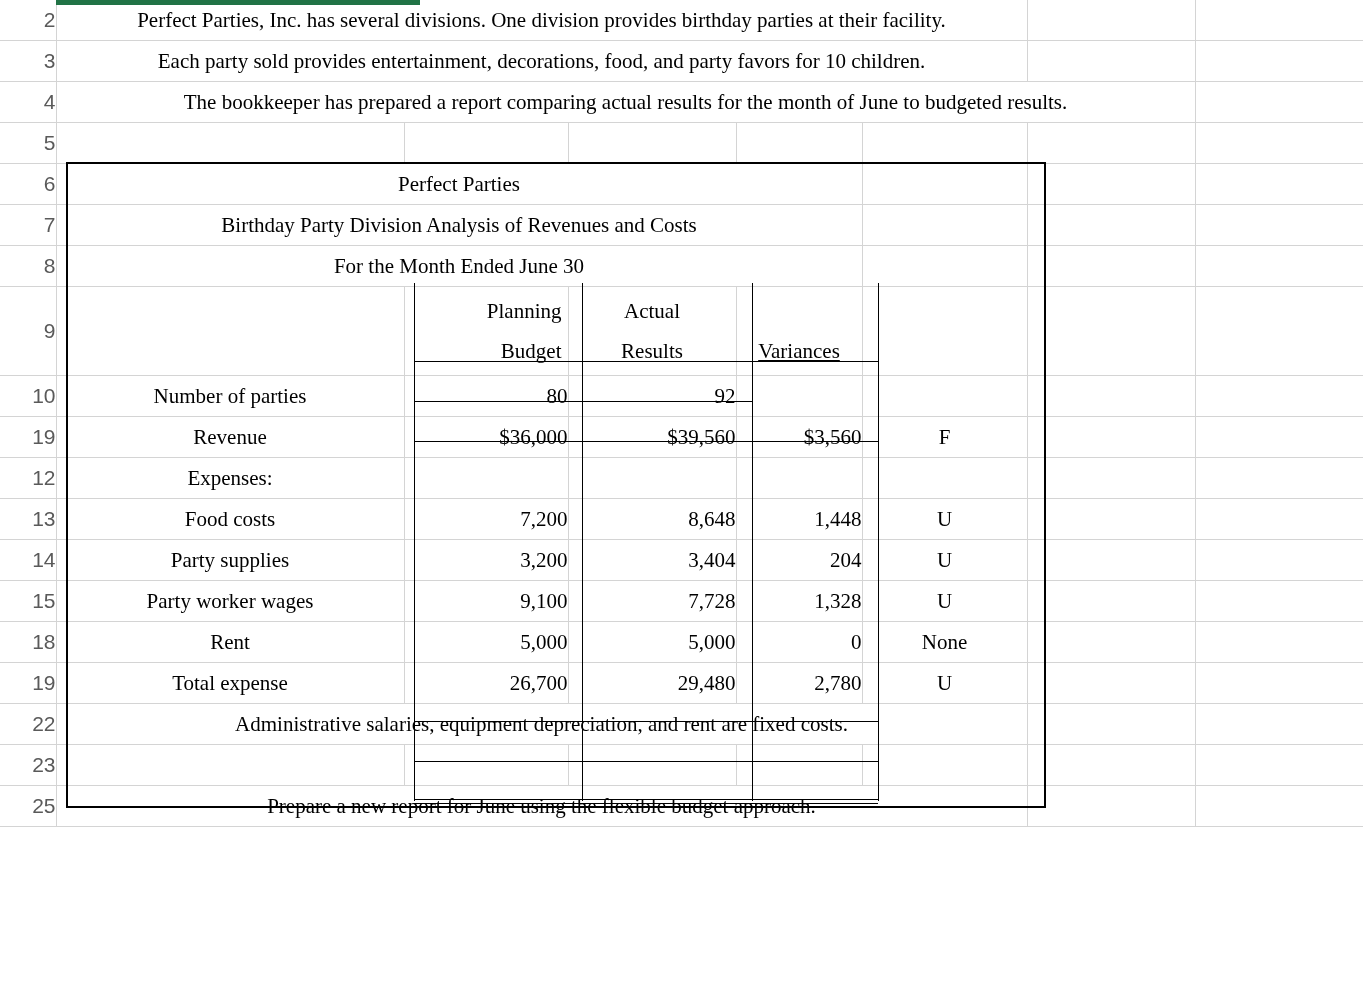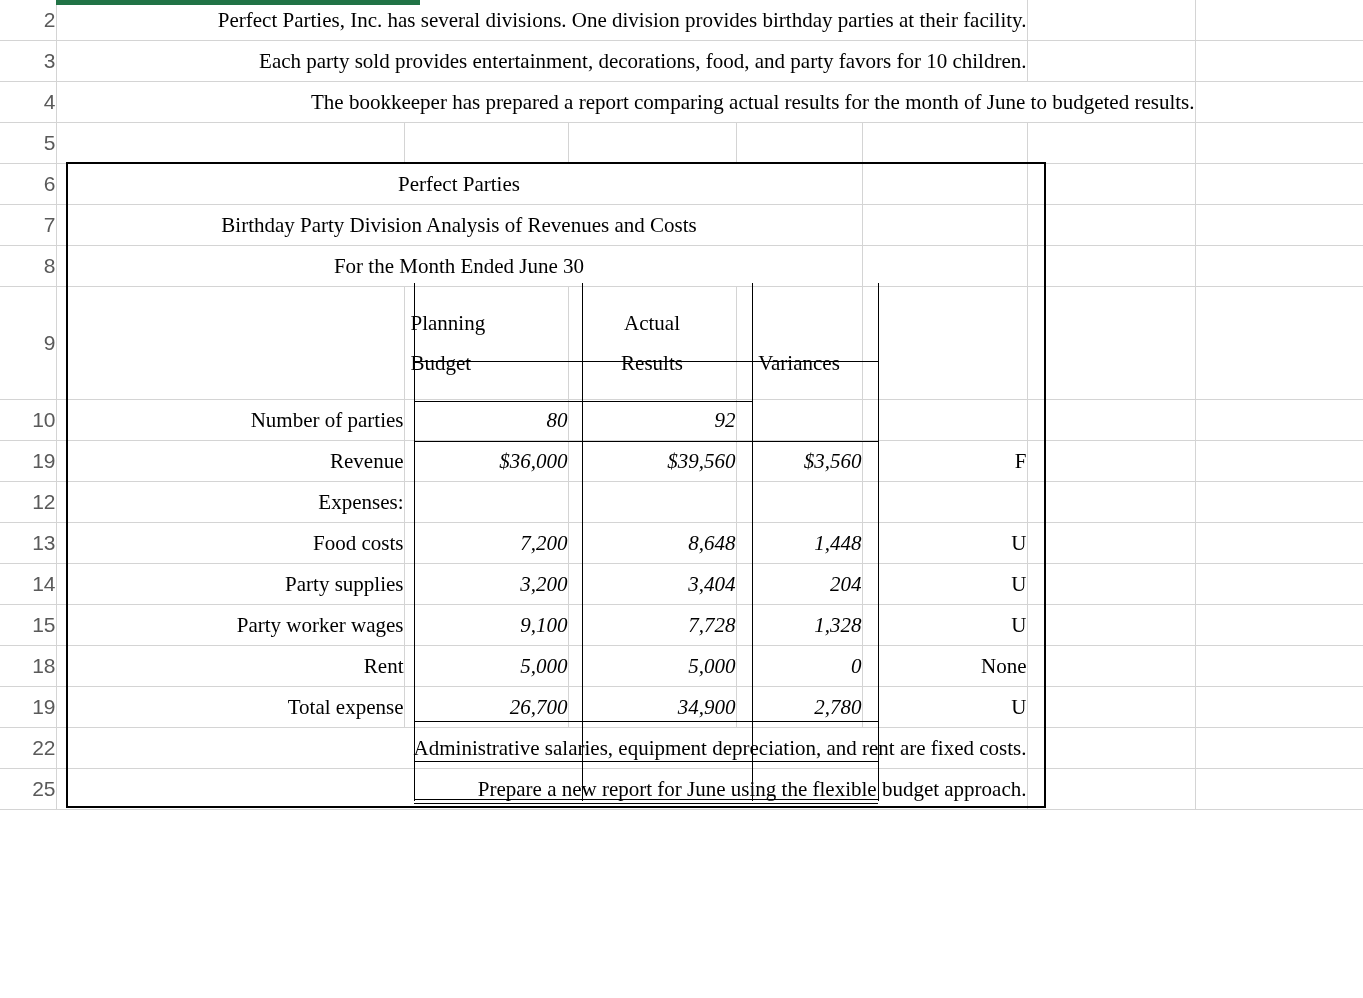--- a/index.html
+++ b/index.html
@@ -50,23 +50,23 @@
   
   td.rowhdr::after {
     content: "";
   }
 
   .cell {
     padding: 0 6px;
     height: 40px;
     line-height: 40px;
   }
-  .num { text-align: right; font-style: italic; }
+  .num { text-align: right; }
   .ctr { text-align: center; }
-  .left { text-align: right; }
+  .left { text-align: center; }
   .indent { padding-left: 22px; }
   .bold { font-weight: bold; }
 
   
   .rowsep {
     border-right: 1px solid #d9d9d9;
   }
 
   
   #greenbar {
@@ -186,31 +186,31 @@
       <td class="rowhdr rowsep">8</td>
       <td class="cell ctr" colspan="4">For the Month Ended June 30</td>
       <td class="cell"></td>
       <td class="cell"></td>
       <td class="cell"></td>
     </tr>
 
     <tr>
       <td class="rowhdr rowsep" style="height:80px;">9</td>
       <td class="cell" style="height:80px;"></td>
-      <td style="height:80px; padding:16px 6px; text-align:left;">
+      <td style="height:80px; padding:4px 6px; text-align:right;">
         <div style="line-height:40px;">Planning</div>
         <div style="line-height:40px;">Budget</div>
       </td>
       <td style="height:80px; padding:0 6px; text-align:center;">
         <div style="line-height:40px;">Actual</div>
         <div style="line-height:40px;">Results</div>
       </td>
       <td style="height:80px; padding:0 6px; text-align:center;">
         <div style="line-height:40px;">&nbsp;</div>
-        <div style="line-height:40px;">Variances</div>
+        <div style="line-height:40px;text-decoration:underline;">Variances</div>
       </td>
       <td class="cell" style="height:80px;"></td>
       <td class="cell" style="height:80px;"></td>
       <td class="cell" style="height:80px;"></td>
     </tr>
 
     <tr>
       <td class="rowhdr rowsep">10</td>
       <td class="cell left">Number of parties</td>
       <td class="cell num">80</td>
@@ -286,36 +286,46 @@
       <td class="cell num">0</td>
       <td class="cell left">None</td>
       <td class="cell"></td>
       <td class="cell"></td>
     </tr>
 
     <tr>
       <td class="rowhdr rowsep">19</td>
       <td class="cell left">Total expense</td>
       <td class="cell num">26,700</td>
-      <td class="cell num">34,900</td>
+      <td class="cell num">29,480</td>
       <td class="cell num">2,780</td>
       <td class="cell left">U</td>
       <td class="cell"></td>
       <td class="cell"></td>
     </tr>
 
 
 
     <tr>
       <td class="rowhdr rowsep">22</td>
       <td class="cell left span-text" colspan="5">Administrative salaries, equipment depreciation, and rent are fixed costs.</td>
       <td class="cell"></td>
       <td class="cell"></td>
     </tr>
 
+    <tr>
+      <td class="rowhdr rowsep">23</td>
+      <td class="cell"></td>
+      <td class="cell"></td>
+      <td class="cell"></td>
+      <td class="cell"></td>
+      <td class="cell"></td>
+      <td class="cell"></td>
+      <td class="cell"></td>
+    </tr>
 
 
     <tr>
       <td class="rowhdr rowsep">25</td>
       <td class="cell left span-text" colspan="5">Prepare a new report for June using the flexible budget approach.</td>
       <td class="cell"></td>
       <td class="cell"></td>
     </tr>
   </tbody>
     </table>

